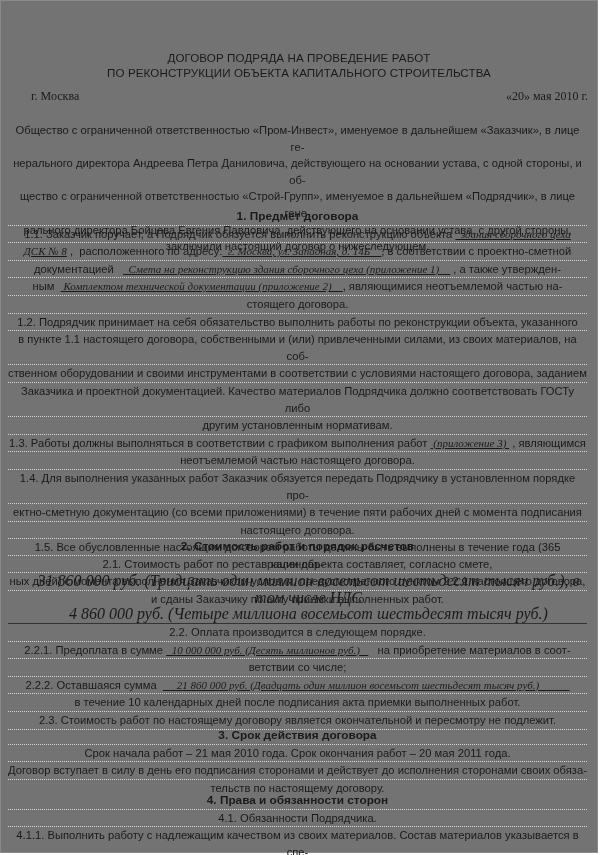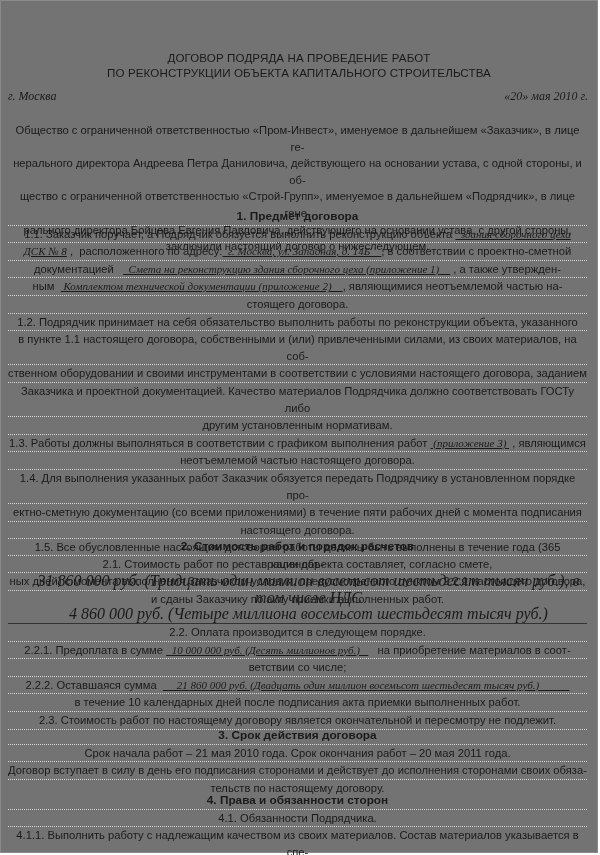--- a/index.html
+++ b/index.html
@@ -18,22 +18,22 @@
   .title {
     position: absolute; left: 0; right: 0; top: 49px;
     text-align: center;
     font-size: 11.6px;
     line-height: 15px;
     letter-spacing: 0.1px;
   }
   .city, .date {
     position: absolute; top: 87px;
     font-family: "Liberation Serif", "DejaVu Serif", serif;
-    font-style: italic;
     font-size: 12px;
+    margin-left: 23px;
   }
   .city { left: 7px; }
   .date { right: 9px; }
   .block { position: absolute; left: 7px; right: 10px; text-align: center; }
   .p { margin: 0; }
   .hline { border-bottom: 1px dotted #d6d6d6; }
   .h {
     font-weight: bold;
     font-size: 11.8px;
     margin: 0;

